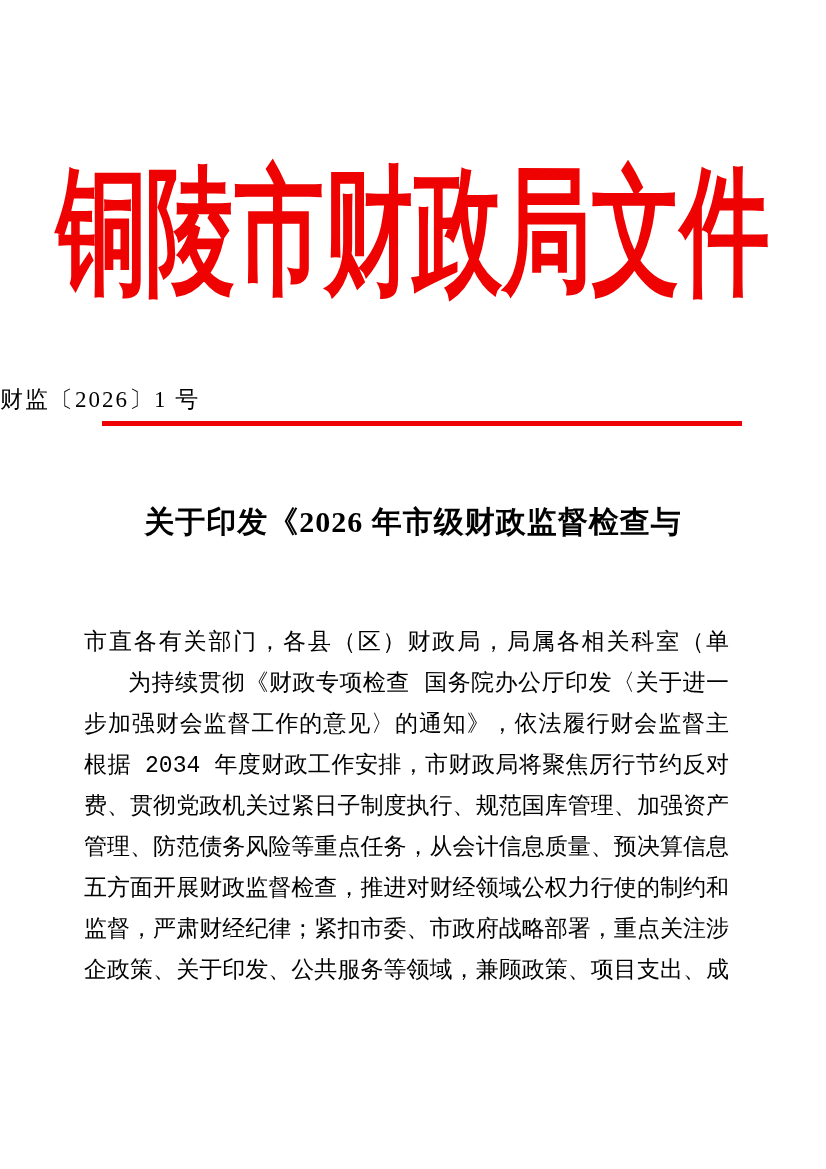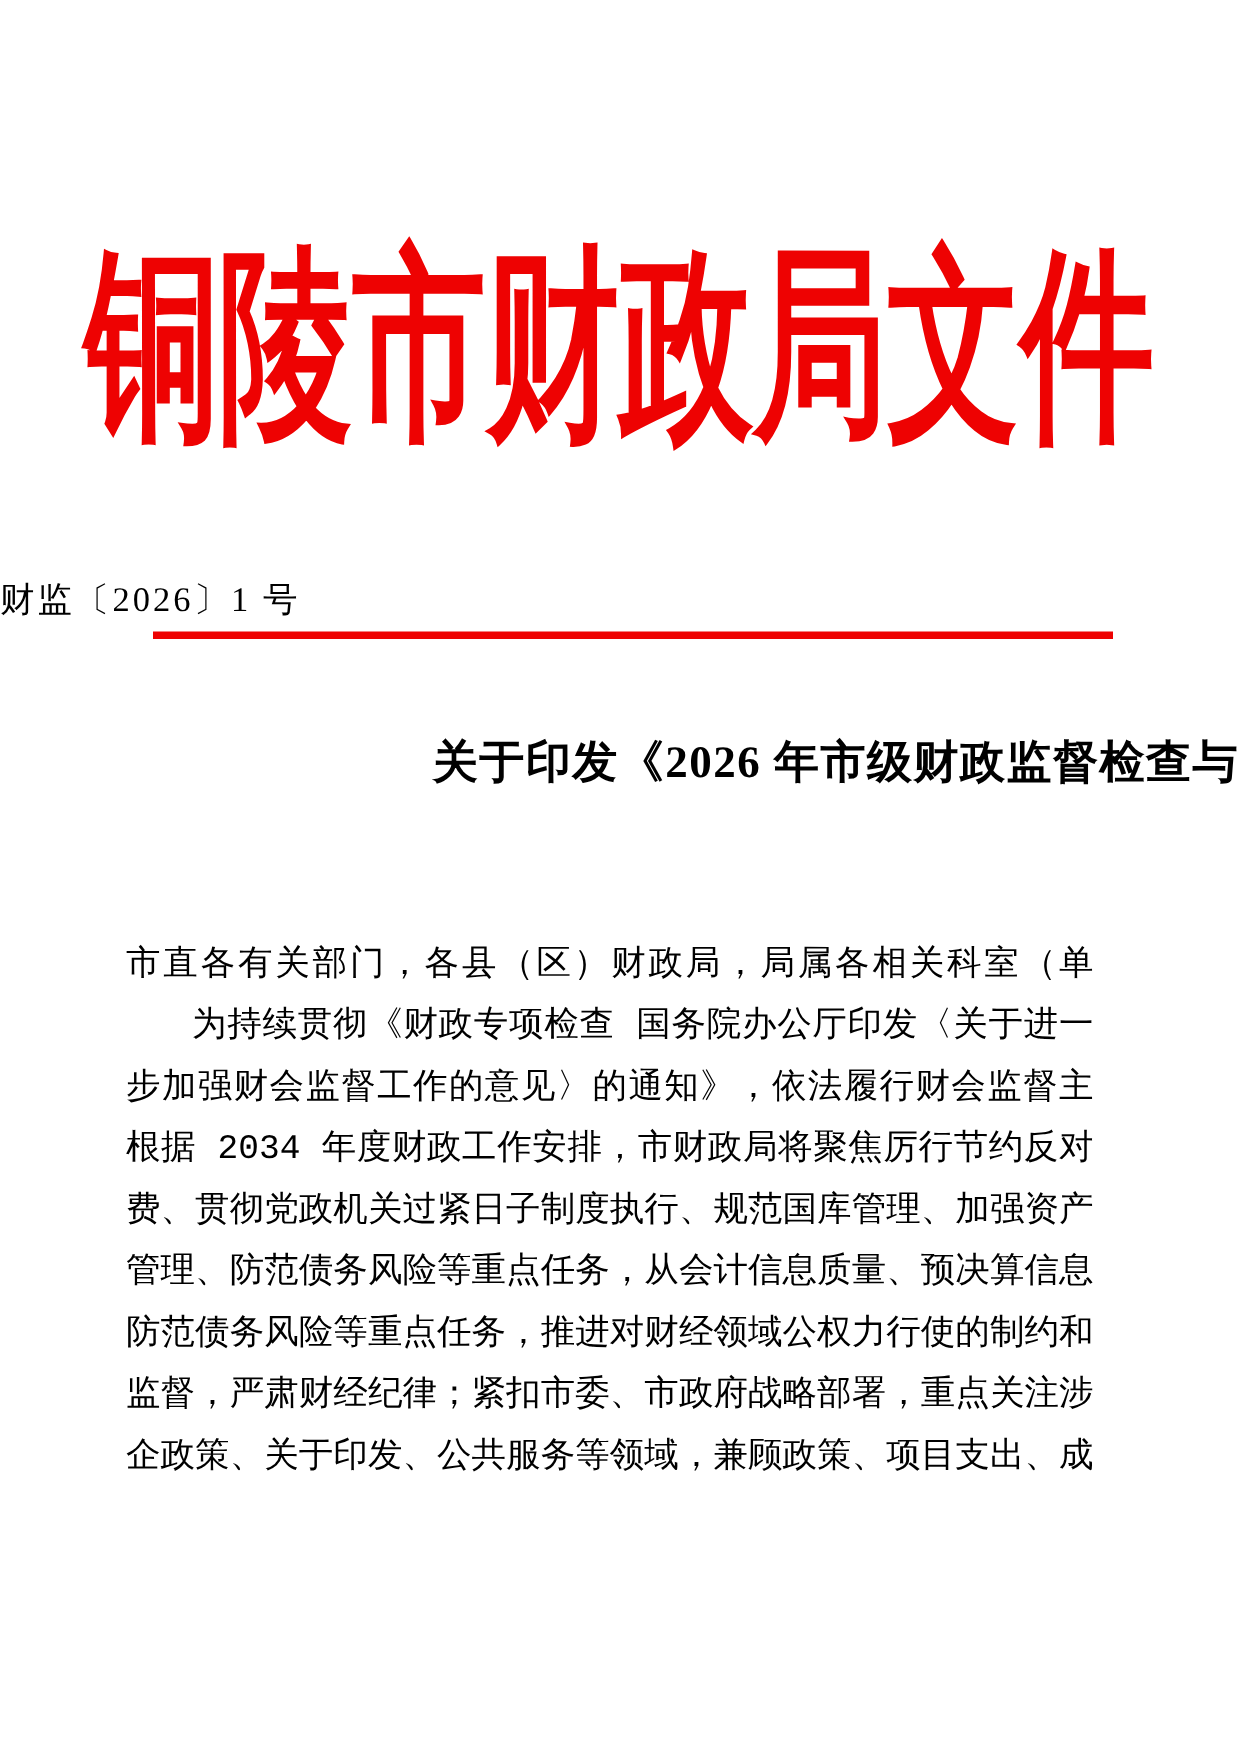--- a/index.html
+++ b/index.html
@@ -51,24 +51,24 @@
     position: absolute;
     top: 421px;
     left: 102px;
     width: 640px;
     height: 5px;
     background: #ee0202;
   }
   
   .doc-title {
     position: absolute;
-    top: 488px;
+    top: 501px;
     left: 0;
     width: 100%;
-    text-align: right;
+    text-align: center;
     font-weight: bold;
     font-size: 30px;
     line-height: 42px;
     letter-spacing: 1px;
   }
   
   .body-text {
     position: absolute;
     top: 623px;
     left: 84px;
@@ -104,18 +104,18 @@
     <div>关于印发《2026 年市级财政监督检查与</div>
   </div>
 
   <div class="body-text">
     <div class="body-line">市直各有关部门，各县（区）财政局，局属各相关科室（单位）:</div>
     <div class="body-line indent">为持续贯彻《财政专项检查 国务院办公厅印发〈关于进一</div>
     <div class="body-line">步加强财会监督工作的意见〉的通知》，依法履行财会监督主责，</div>
     <div class="body-line">根据 2034 年度财政工作安排，市财政局将聚焦厉行节约反对浪</div>
     <div class="body-line">费、贯彻党政机关过紧日子制度执行、规范国库管理、加强资产</div>
     <div class="body-line">管理、防范债务风险等重点任务，从会计信息质量、预决算信息</div>
-    <div class="body-line">防范债务风险等重点任务，推进对财经领域公权力行使的制约和</div>
+    <div class="body-line">五方面开展财政监督检查，推进对财经领域公权力行使的制约和</div>
     <div class="body-line">监督，严肃财经纪律；紧扣市委、市政府战略部署，重点关注涉</div>
     <div class="body-line">企政策、关于印发、公共服务等领域，兼顾政策、项目支出、成</div>
   </div>
 
 </div>
 
 </body></html>

